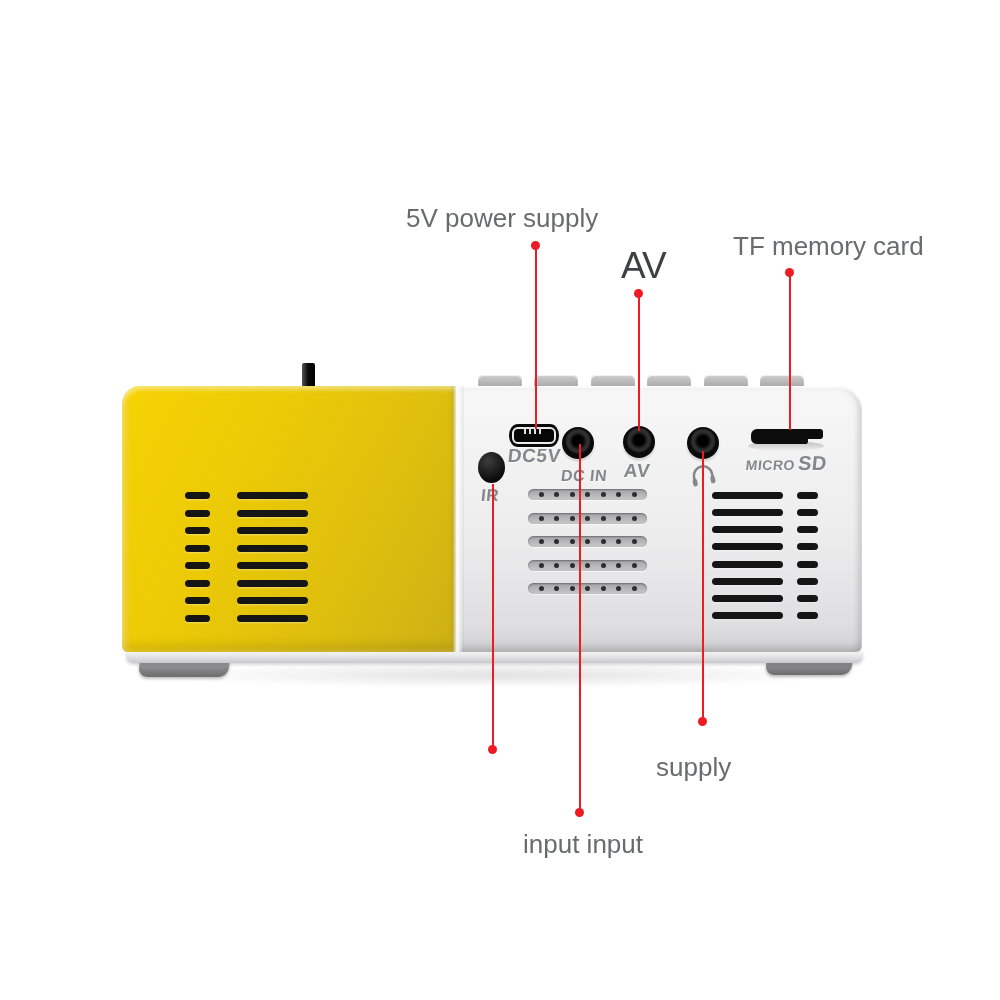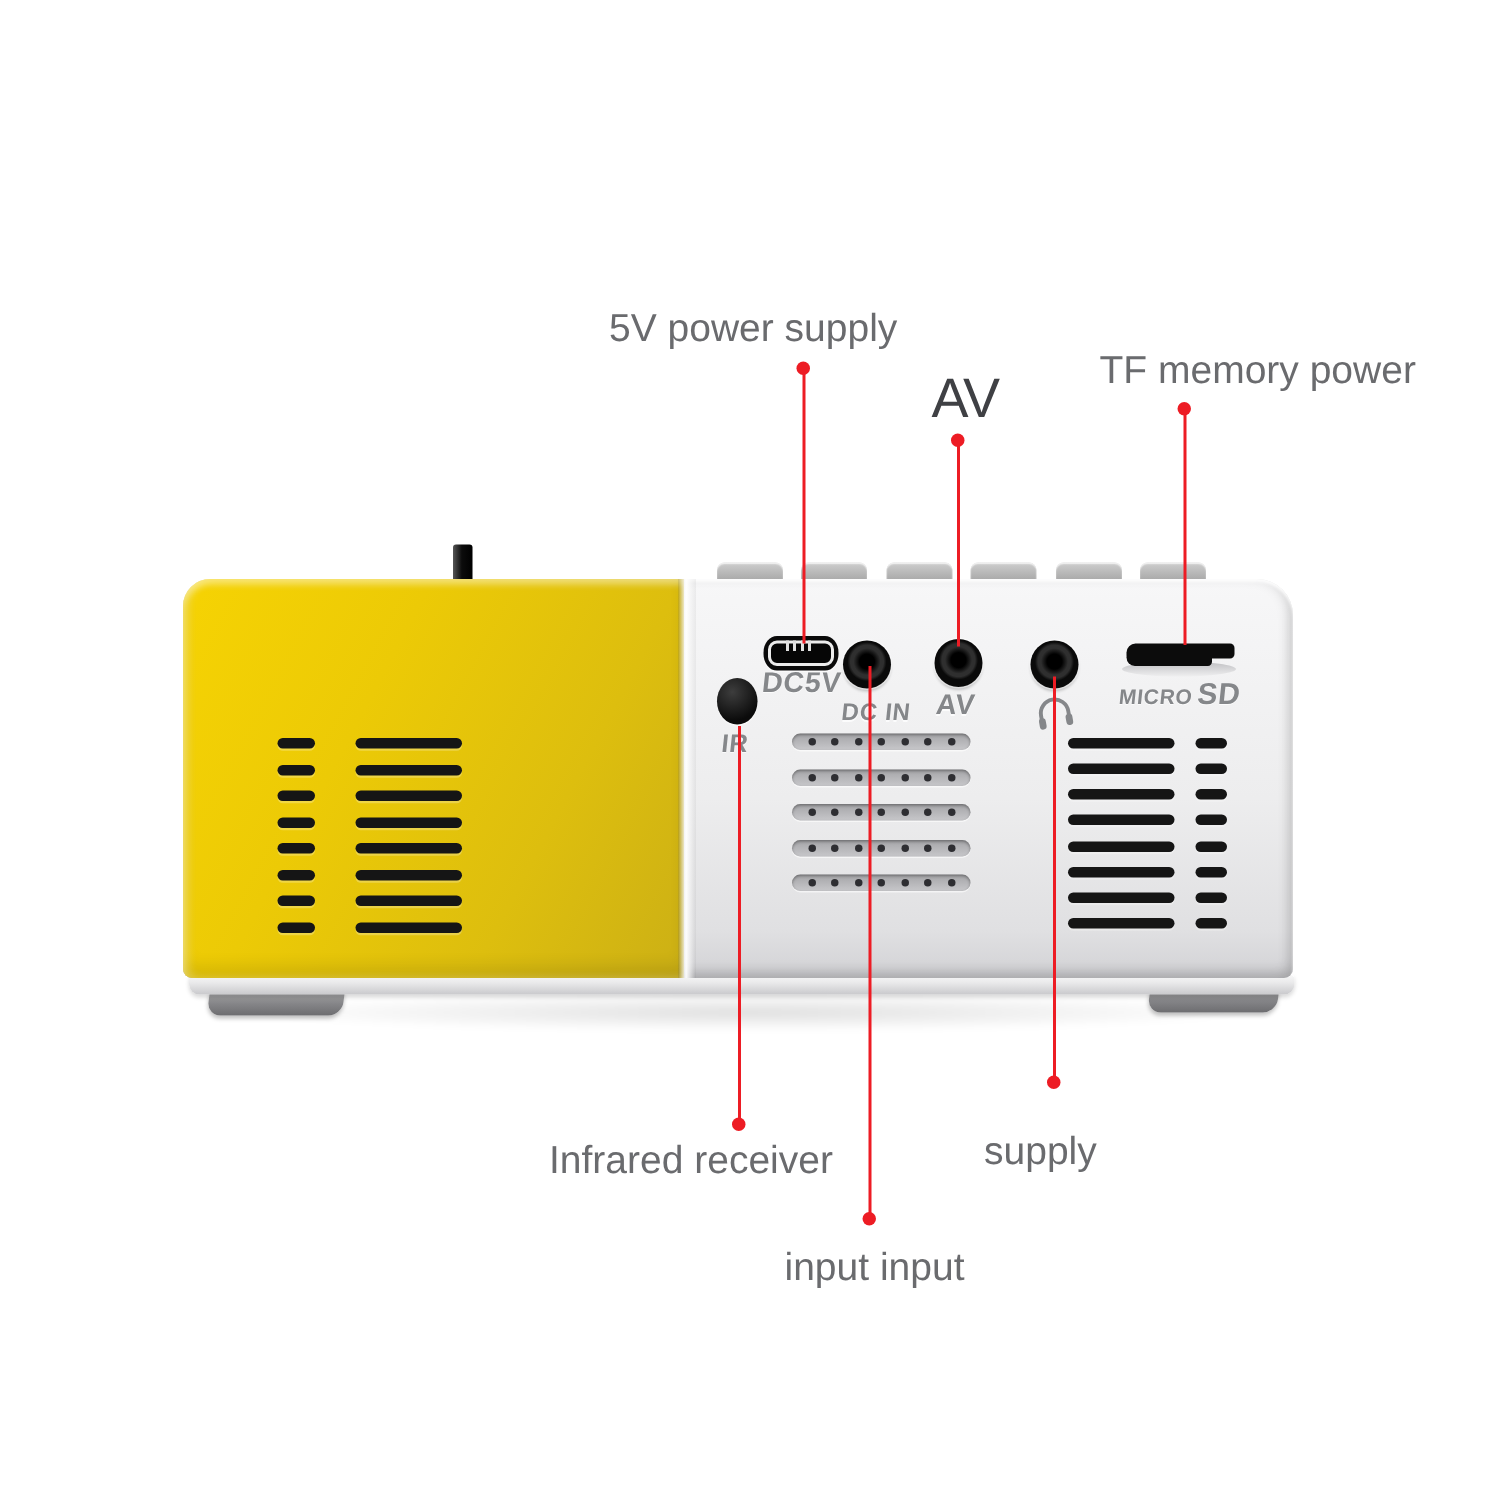--- a/index.html
+++ b/index.html
@@ -267,18 +267,17 @@
 
   <div class="cline abs" style="left:492px;top:484px;height:263px"></div>
   <div class="cdot abs" style="left:488px;top:745px"></div>
   <div class="cline abs" style="left:579px;top:444px;height:366px"></div>
   <div class="cdot abs" style="left:575px;top:808px"></div>
   <div class="cline abs" style="left:702px;top:451px;height:268px"></div>
   <div class="cdot abs" style="left:698px;top:717px"></div>
 
   <div class="ann" id="ann-5v" style="left:406px;top:203px">5V power supply</div>
   <div class="ann" id="ann-av" style="left:621px;top:245px">AV</div>
-  <div class="ann" id="ann-tf" style="left:733px;top:231px">TF memory power</div>
-  <div class="ann" id="ann-ir" style="left:366px;top:758px">Infrared receiver</div>
+  <div class="ann" id="ann-tf" style="left:733px;top:231px">TF memory card</div>
   <div class="ann" id="ann-pi" style="left:523px;top:829px">input input</div>
   <div class="ann" id="ann-hs" style="left:656px;top:752px">supply</div>
 
 </div>
 
 </body></html>

